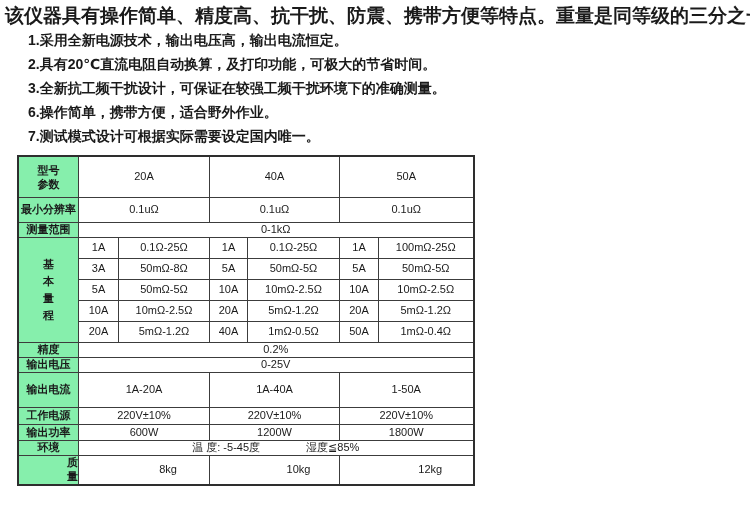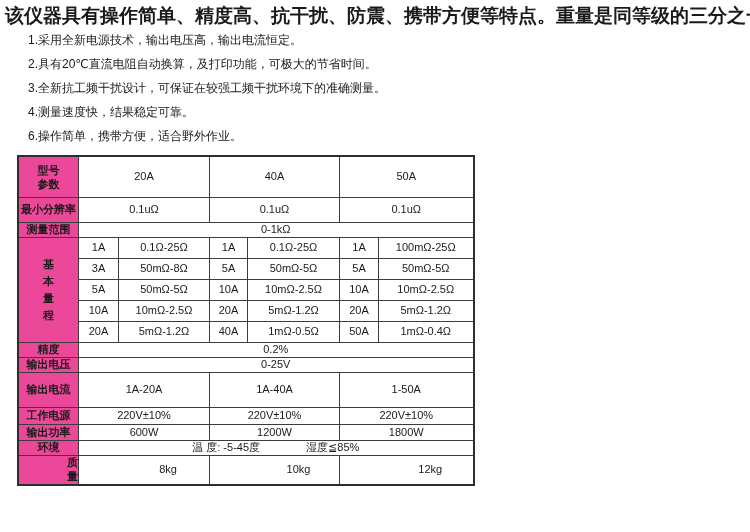--- a/index.html
+++ b/index.html
@@ -9,42 +9,42 @@
     color:#1a1a1a;
   }
   
   .intro{padding:4px 2px 0 5px;}
   .headline{
     font-size:19px;font-weight:bold;line-height:24px;
     letter-spacing:0px;white-space:nowrap;
   }
   .features{margin:0;padding:0;list-style:none;}
   .features li{
-    font-size:12px;font-weight:normal;line-height:24px;
+    font-size:14px;font-weight:bold;line-height:24px;
     padding-left:23px;white-space:nowrap;
   }
   
   table.spec{
     border-collapse:collapse;
     table-layout:fixed;
     margin:7px 0 0 17px;
     border:2px solid #2e2e2e;
     background:#ffffff;
   }
   table.spec td{
     border:1px solid #3c3c3c;
     text-align:center;
     vertical-align:middle;
     font-size:11px;
     padding:0;
     line-height:1.25;
     overflow:hidden;
   }
   td.hd{
-    background:#ec4899;
+    background:#86efac;
     font-weight:bold;
   }
   tr.r-header td{height:40px;}
   tr.r-res td{height:24px;}
   tr.r-range td{height:14px;text-align:center;}
   tr.r-basic td{height:20px;}
   tr.r-acc td{height:14px;}
   tr.r-volt td{height:14px;}
   tr.r-cur td{height:34px;}
   tr.r-psu td{height:16px;}
@@ -63,22 +63,22 @@
 </style>
 </head>
 <body>
 
 <div class="intro">
   <div class="headline">该仪器具有操作简单、精度高、抗干扰、防震、携带方便等特点。重量是同等级的三分之一</div>
   <ul class="features">
     <li>1.采用全新电源技术，输出电压高，输出电流恒定。</li>
     <li>2.具有20℃直流电阻自动换算，及打印功能，可极大的节省时间。</li>
     <li>3.全新抗工频干扰设计，可保证在较强工频干扰环境下的准确测量。</li>
-    <li>4.测量速度快，结果稳定可靠。</li>
     <li>6.操作简单，携带方便，适合野外作业。</li>
+    <li>7.测试模式设计可根据实际需要设定国内唯一。</li>
   </ul>
 </div>
 
 <table class="spec">
   <colgroup>
     <col style="width:58px">
       <col style="width:40px">
       <col style="width:91px">
     <col style="width:38px">
       <col style="width:92px">

